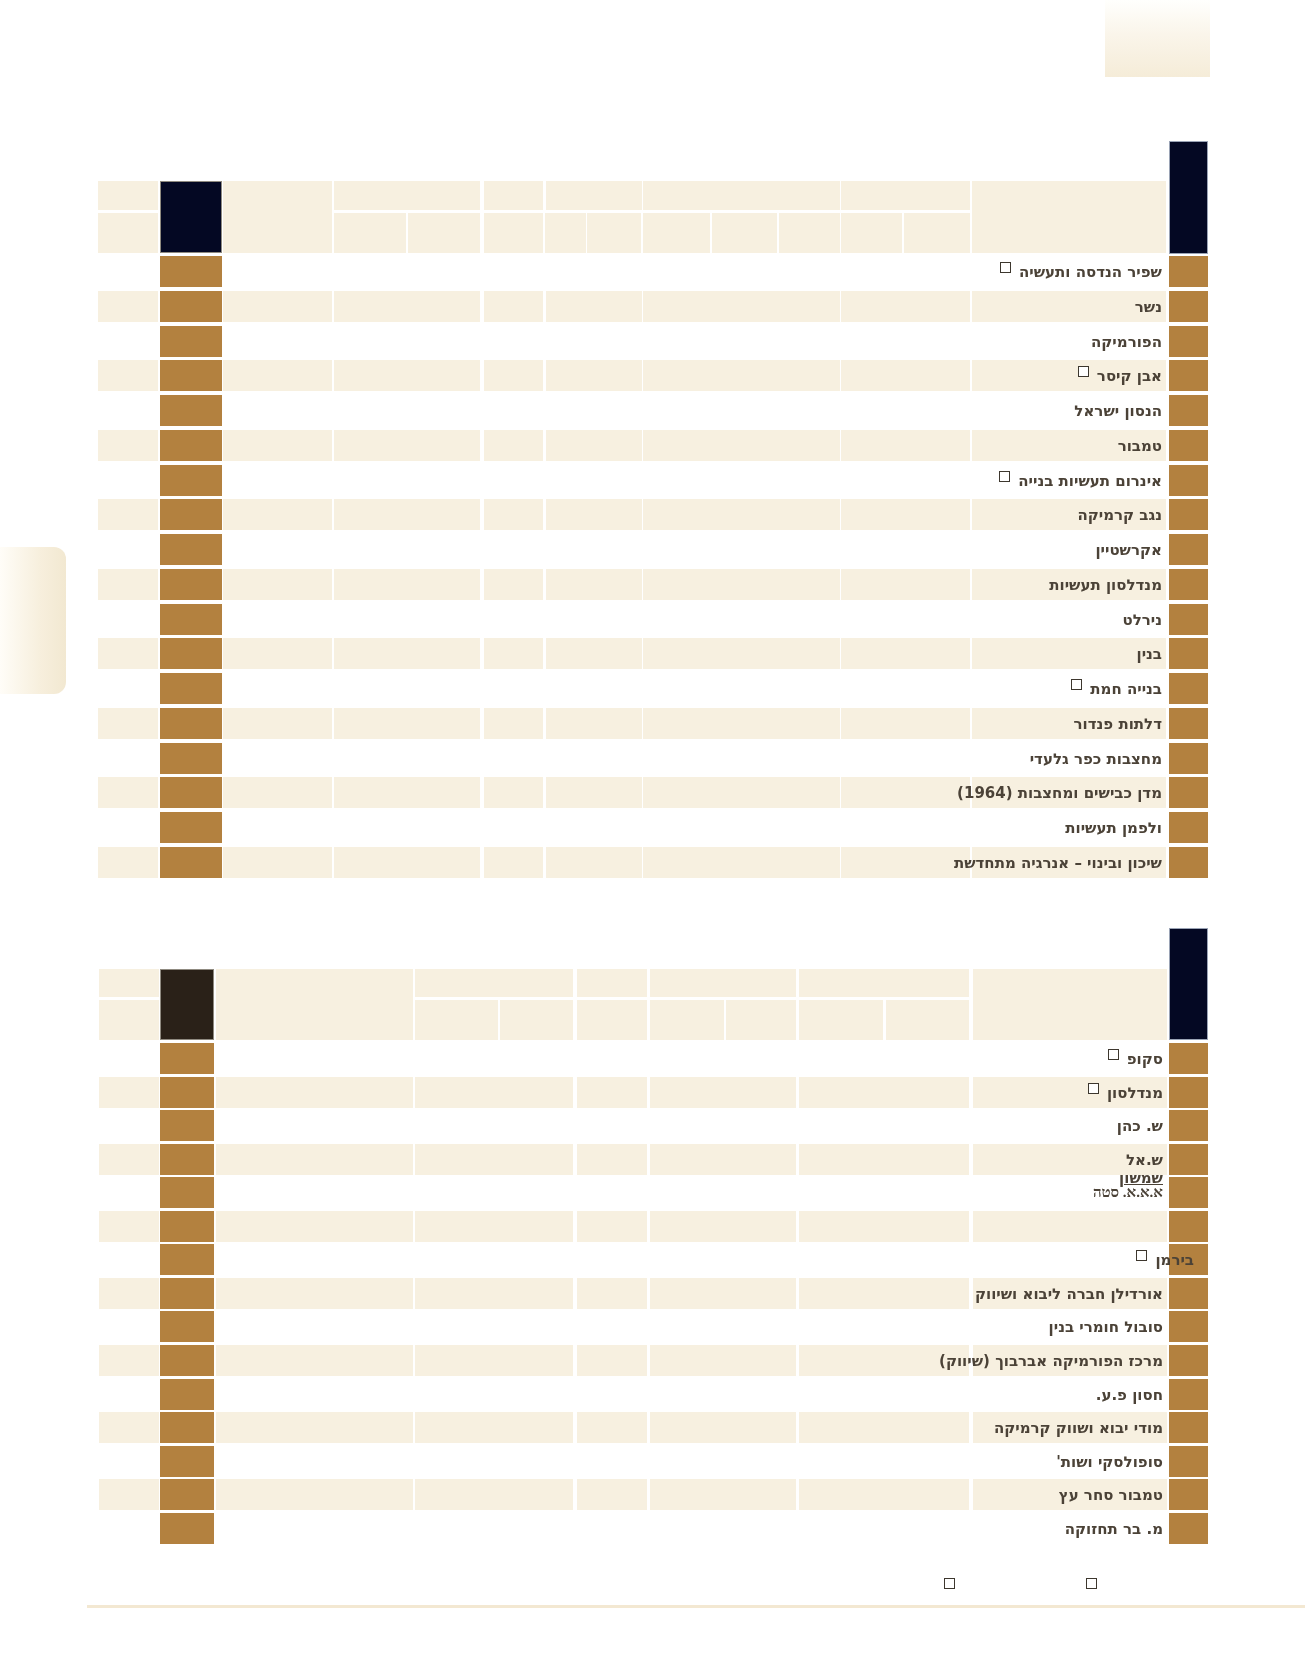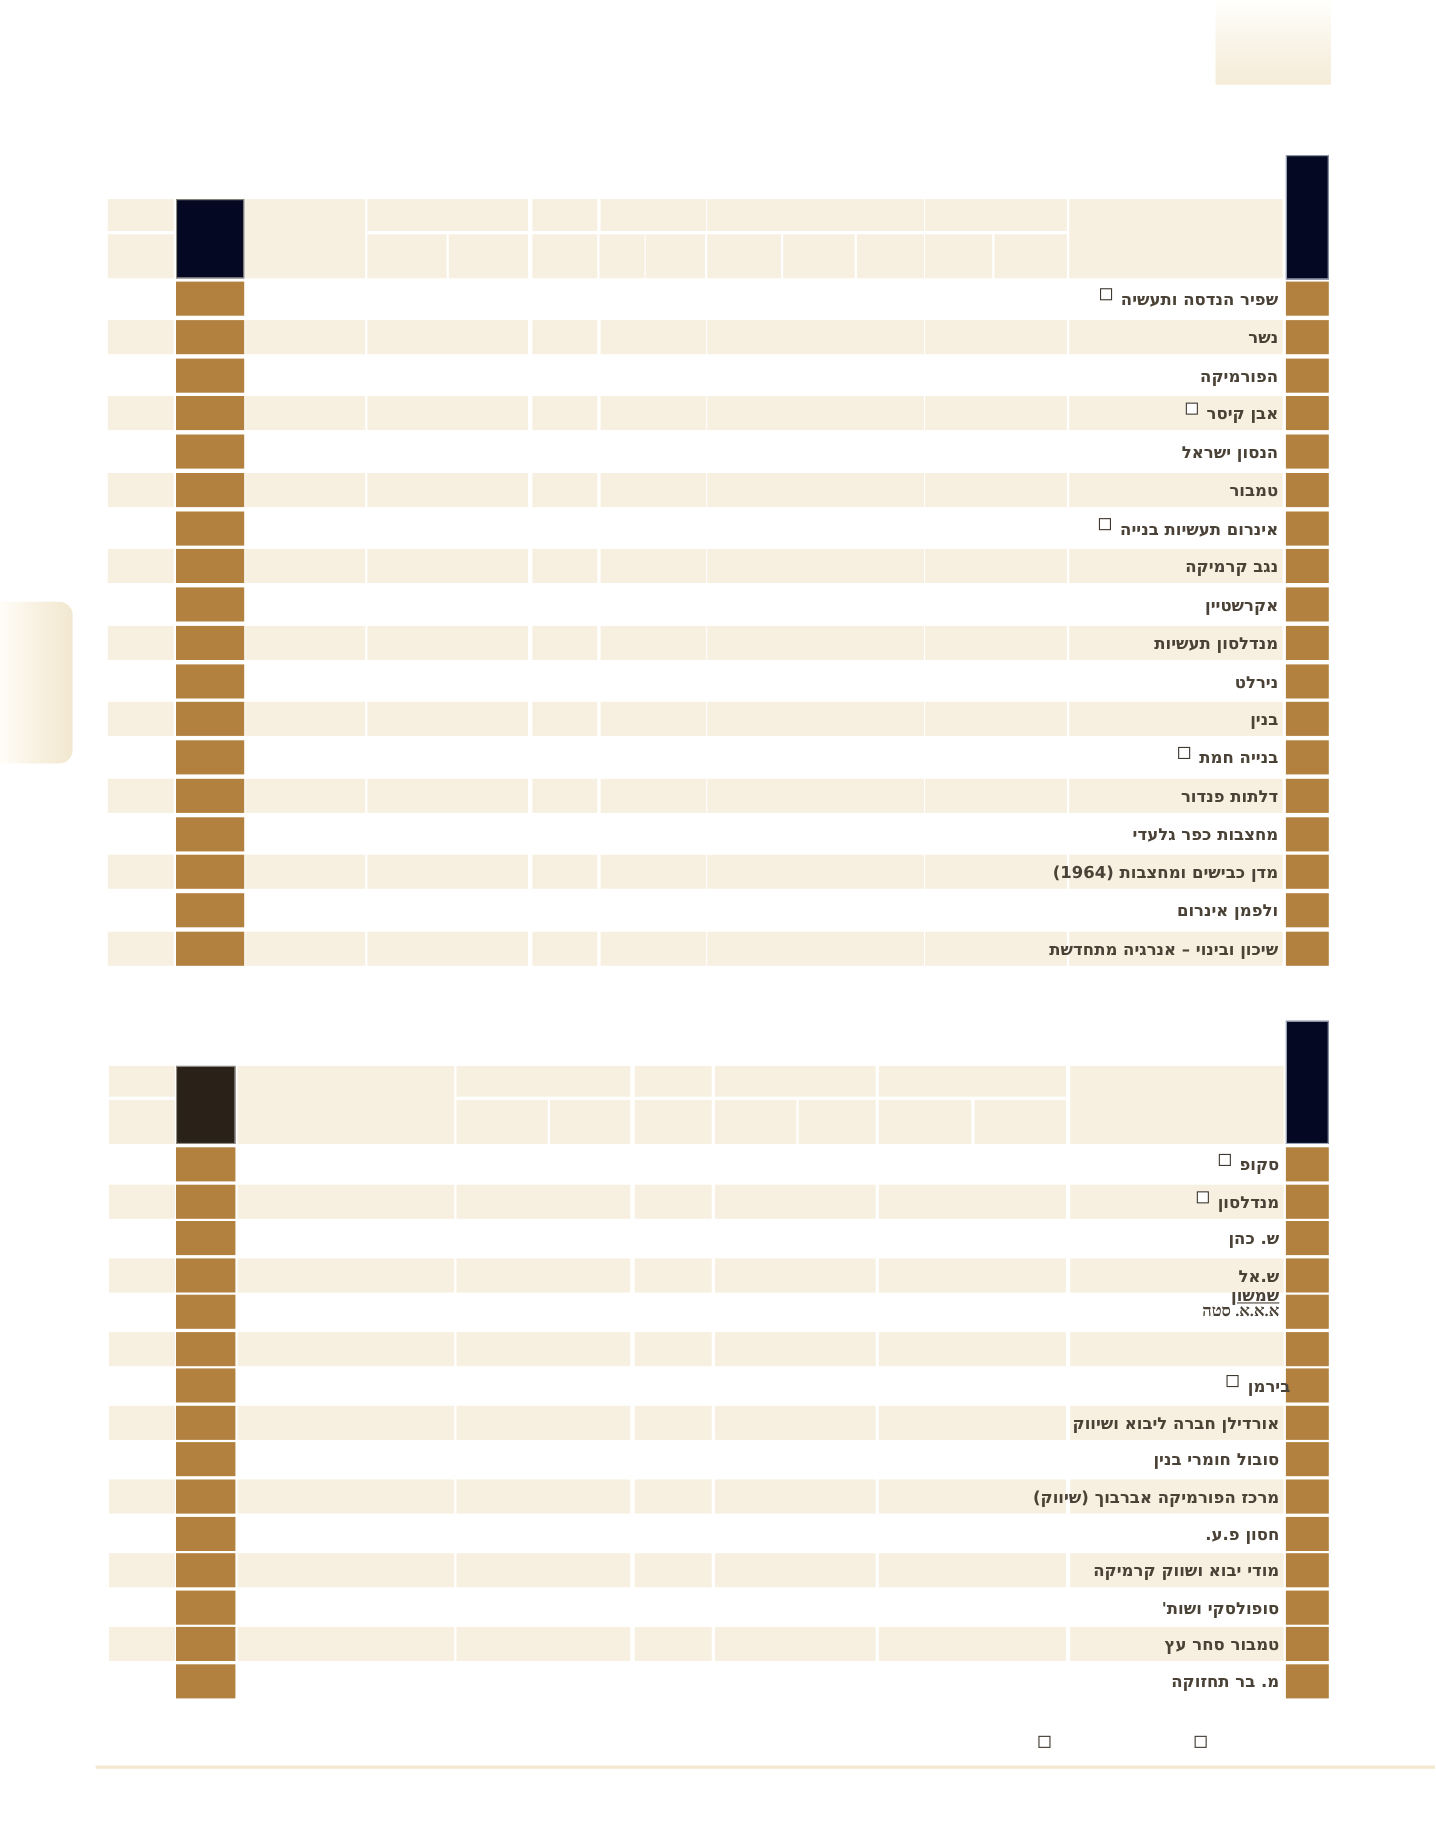--- a/index.html
+++ b/index.html
@@ -198,21 +198,21 @@
       <div class="cell" style="left: 841px; top: 777px; width: 129px; height: 31px;"></div>
       <div class="cell" style="left: 972px; top: 777px; width: 194px; height: 31px;"></div>
       <div class="gold" style="left: 160px; top: 777px; width: 62px; height: 31px;"></div>
       <div class="gold" style="left: 1169px; top: 777px; width: 39px; height: 31px;"></div>
       <div class="namecell" style="left: 972px; top: 777px; width: 190px; height: 31px;">
         <span class="nm">מדן כבישים ומחצבות (1964)</span>
       </div>
       <div class="gold" style="left: 160px; top: 812px; width: 62px; height: 31px;"></div>
       <div class="gold" style="left: 1169px; top: 812px; width: 39px; height: 31px;"></div>
       <div class="namecell" style="left: 972px; top: 812px; width: 190px; height: 31px;">
-        <span class="nm">ולפמן אינרום</span>
+        <span class="nm">ולפמן תעשיות</span>
       </div>
       <div class="cell" style="left: 98px; top: 847px; width: 60px; height: 31px;"></div>
       <div class="cell" style="left: 223px; top: 847px; width: 109px; height: 31px;"></div>
       <div class="cell" style="left: 334px; top: 847px; width: 146px; height: 31px;"></div>
       <div class="cell" style="left: 484px; top: 847px; width: 59px; height: 31px;"></div>
       <div class="cell" style="left: 546px; top: 847px; width: 96px; height: 31px;"></div>
       <div class="cell" style="left: 643px; top: 847px; width: 197px; height: 31px;"></div>
       <div class="cell" style="left: 841px; top: 847px; width: 129px; height: 31px;"></div>
       <div class="cell" style="left: 972px; top: 847px; width: 194px; height: 31px;"></div>
       <div class="gold" style="left: 160px; top: 847px; width: 62px; height: 31px;"></div>
@@ -287,21 +287,21 @@
       <div class="cell" style="left: 650px; top: 1211px; width: 146px; height: 31px;"></div>
       <div class="cell" style="left: 799px; top: 1211px; width: 170px; height: 31px;"></div>
       <div class="cell" style="left: 973px; top: 1211px; width: 194px; height: 31px;"></div>
       <div class="gold" style="left: 160px; top: 1211px; width: 54px; height: 31px;"></div>
       <div class="gold" style="left: 1169px; top: 1211px; width: 39px; height: 31px;"></div>
       <div class="namecell" style="left: 973px; top: 1162px; width: 190px; height: 31px; text-decoration: underline;">
         <span class="nm">שמשון</span>
       </div>
       <div class="gold" style="left: 160px; top: 1244px; width: 54px; height: 31px;"></div>
       <div class="gold" style="left: 1169px; top: 1244px; width: 39px; height: 31px;"></div>
-      <div class="namecell" style="left: 983px; top: 1244px; width: 190px; height: 31px;">
+      <div class="namecell" style="left: 1004px; top: 1244px; width: 190px; height: 31px;">
         <span class="nm">בירמן</span>
         <span class="fsq"></span>
       </div>
       <div class="cell" style="left: 99px; top: 1278px; width: 60px; height: 31px;"></div>
       <div class="cell" style="left: 216px; top: 1278px; width: 197px; height: 31px;"></div>
       <div class="cell" style="left: 415px; top: 1278px; width: 158px; height: 31px;"></div>
       <div class="cell" style="left: 577px; top: 1278px; width: 70px; height: 31px;"></div>
       <div class="cell" style="left: 650px; top: 1278px; width: 146px; height: 31px;"></div>
       <div class="cell" style="left: 799px; top: 1278px; width: 170px; height: 31px;"></div>
       <div class="cell" style="left: 973px; top: 1278px; width: 194px; height: 31px;"></div>

